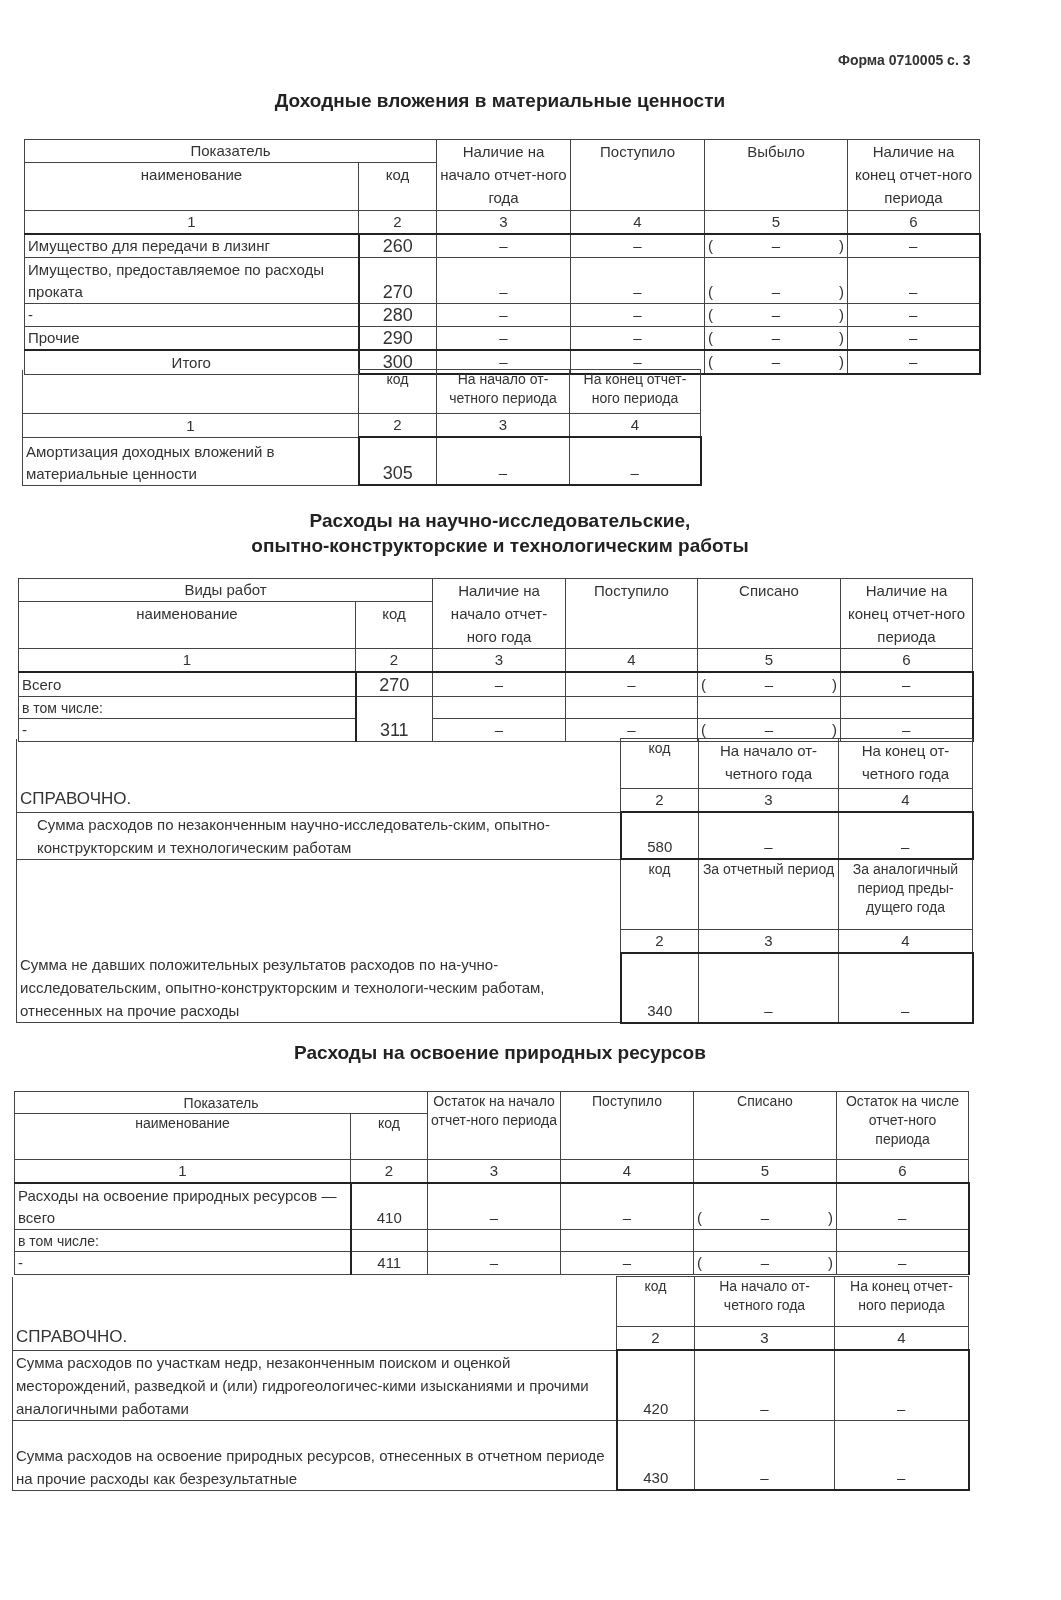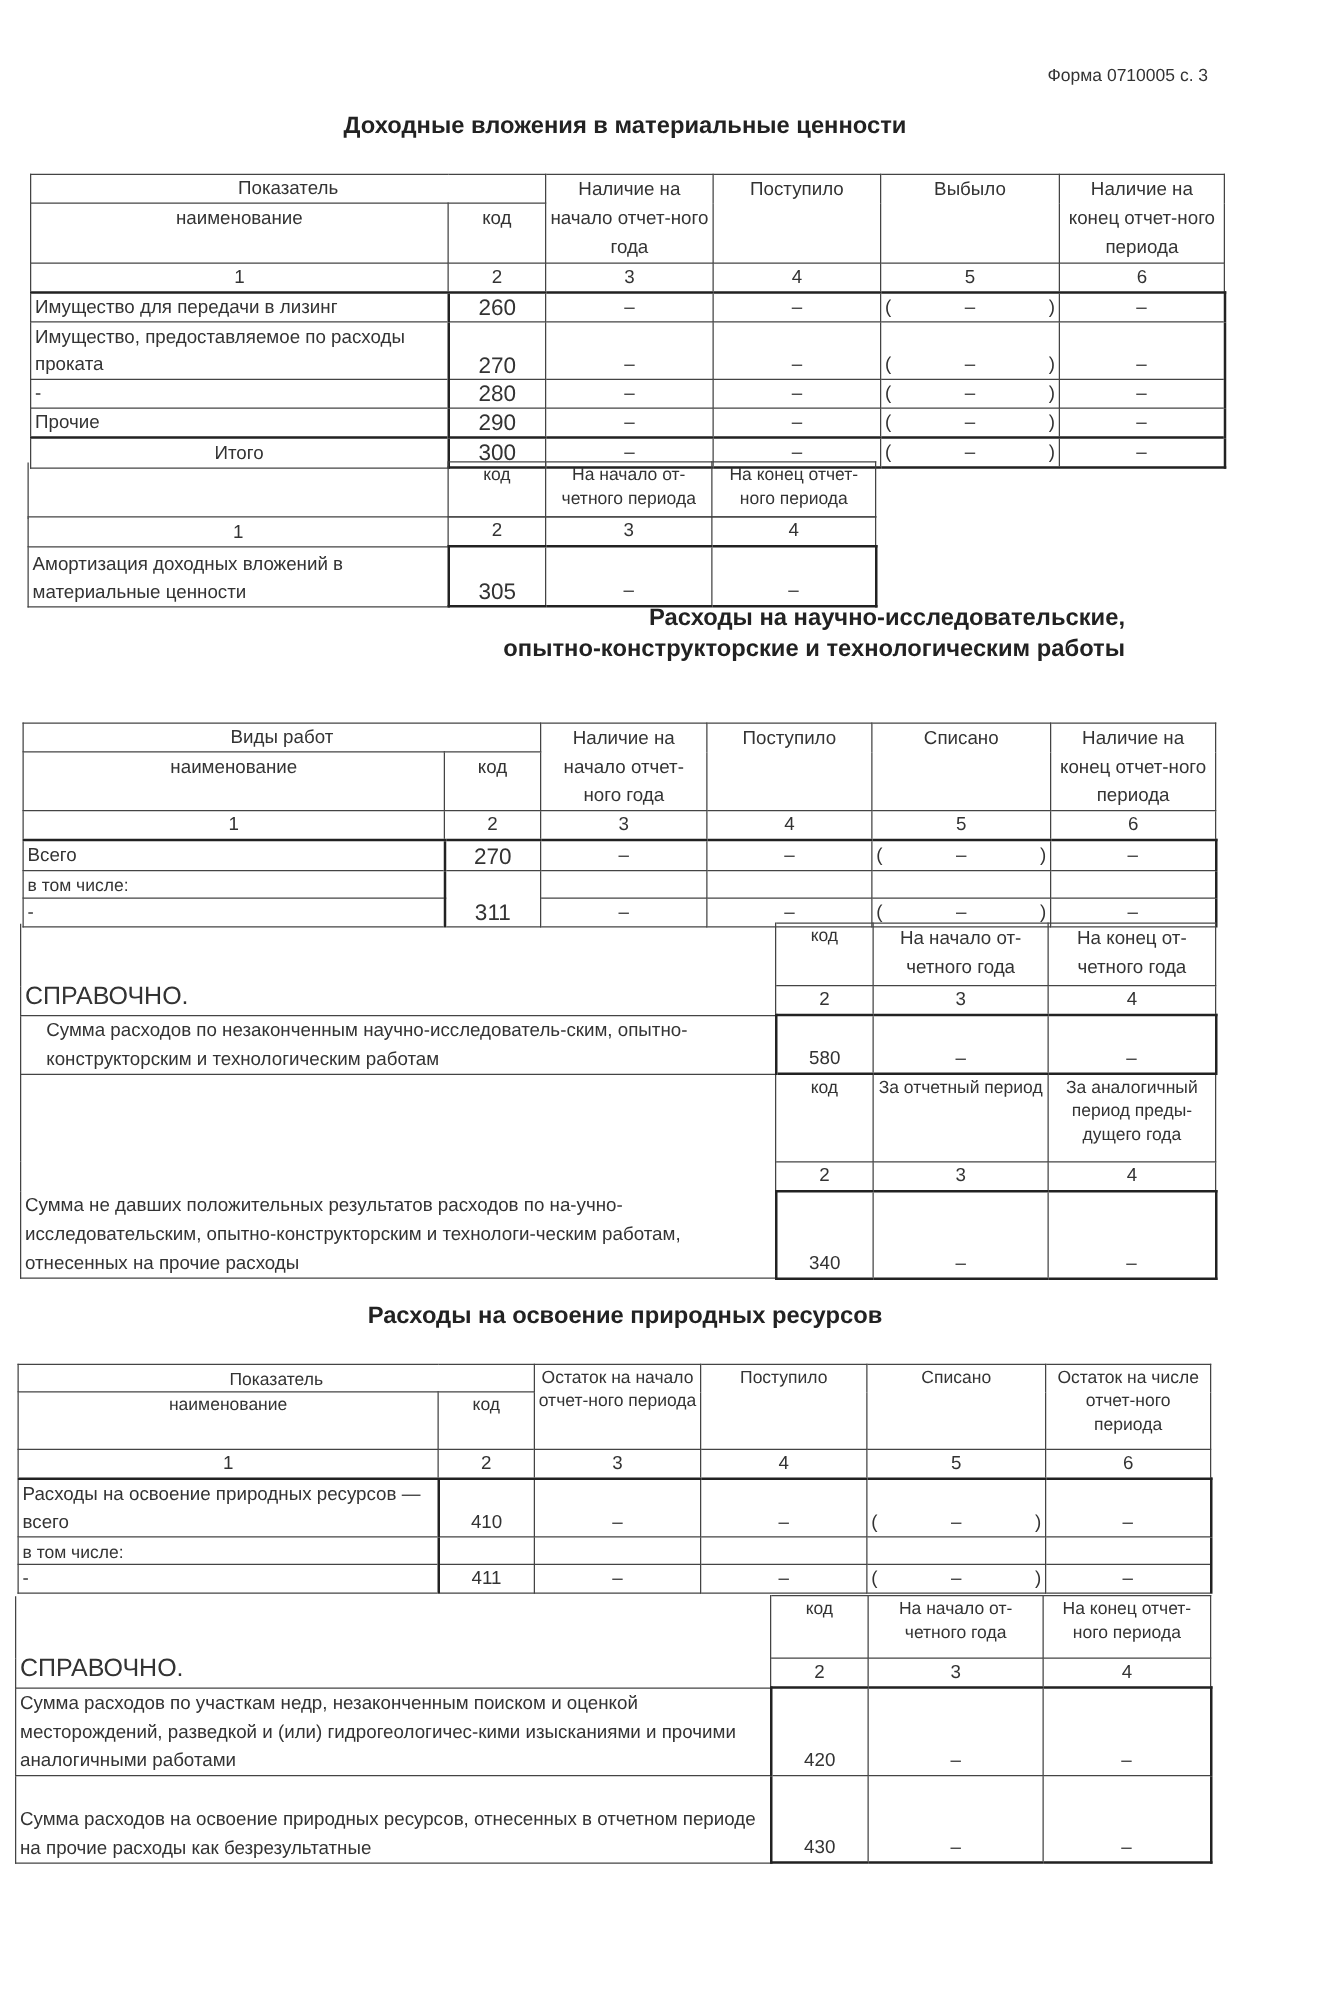--- a/index.html
+++ b/index.html
@@ -1,34 +1,34 @@
 <!DOCTYPE html>
 <html><head>
 <meta charset="utf-8">
 <style>
   html, body { margin:0; padding:0; background:#ffffff; }
   body { width:1061px; height:1600px; position:relative; overflow:hidden;
          font-family:"Liberation Sans", sans-serif; color:#2a2a2a; }
-  .abs { position:absolute; }
+  .abs { position:absolute;font-weight:bold; }
   .form-no { left:838px; top:52px; font-size:14px; color:#333; }
   .sec-title { font-weight:bold; font-size:19px; color:#222; text-align:center; }
   table { position:absolute; border-collapse:collapse; table-layout:fixed; }
   td { border:1px solid #444; padding:0 3px; font-size:15px; color:#333; vertical-align:bottom; line-height:22px; overflow:hidden; white-space:nowrap; }
   td.c { text-align:center; }
   td.hdr { vertical-align:top; text-align:center; white-space:normal; line-height:23px; }
   td.num { text-align:center; font-size:18px; }
   td.small { font-size:14px; line-height:19px; }
   td.thick-l { border-left:2px solid #222; }
   td.thick-r { border-right:2px solid #222; }
   td.thick-t { border-top:2px solid #222; }
   td.thick-b { border-bottom:2px solid #222; }
   td.wrap { white-space:normal; }
   .paren { display:flex; justify-content:space-between; align-items:center; }
   .paren span { display:inline-block; }
-  .sprav { font-size:20px; }
+  .sprav { font-size:17px; }
   .lbl { font-size:15px; line-height:23px; }
 </style>
 </head>
 <body>
 
 <div class="abs form-no">Форма 0710005 с. 3</div>
 
 <div class="abs sec-title" style="left:150px;width:700px;top:90px;">Доходные вложения в материальные ценности</div>
 
 <table style="left:24px;top:139px;width:955px;">
@@ -156,21 +156,21 @@
   </tr>
   <tr style="height:48px">
     <td class="wrap">Амортизация доходных вложений в материальные ценности</td>
     <td class="num thick-t thick-l thick-b">305</td>
     <td class="c thick-t thick-b">–</td>
     <td class="c thick-t thick-b thick-r">–</td>
   </tr>
 </tbody>
   </table>
 
-<div class="abs sec-title" style="left:100px;width:800px;top:482px;line-height:25px;text-align:right;">
+<div class="abs sec-title" style="left:100px;width:800px;top:508px;line-height:25px;">
   <div>Расходы на научно-исследовательские,</div>
   <div>опытно-конструкторские и технологическим работы</div>
 </div>
 
 <table style="left:18px;top:578px;width:954px;">
   <colgroup>
       <col style="width:337px">
       <col style="width:77px">
       <col style="width:133px">
       <col style="width:132px">

